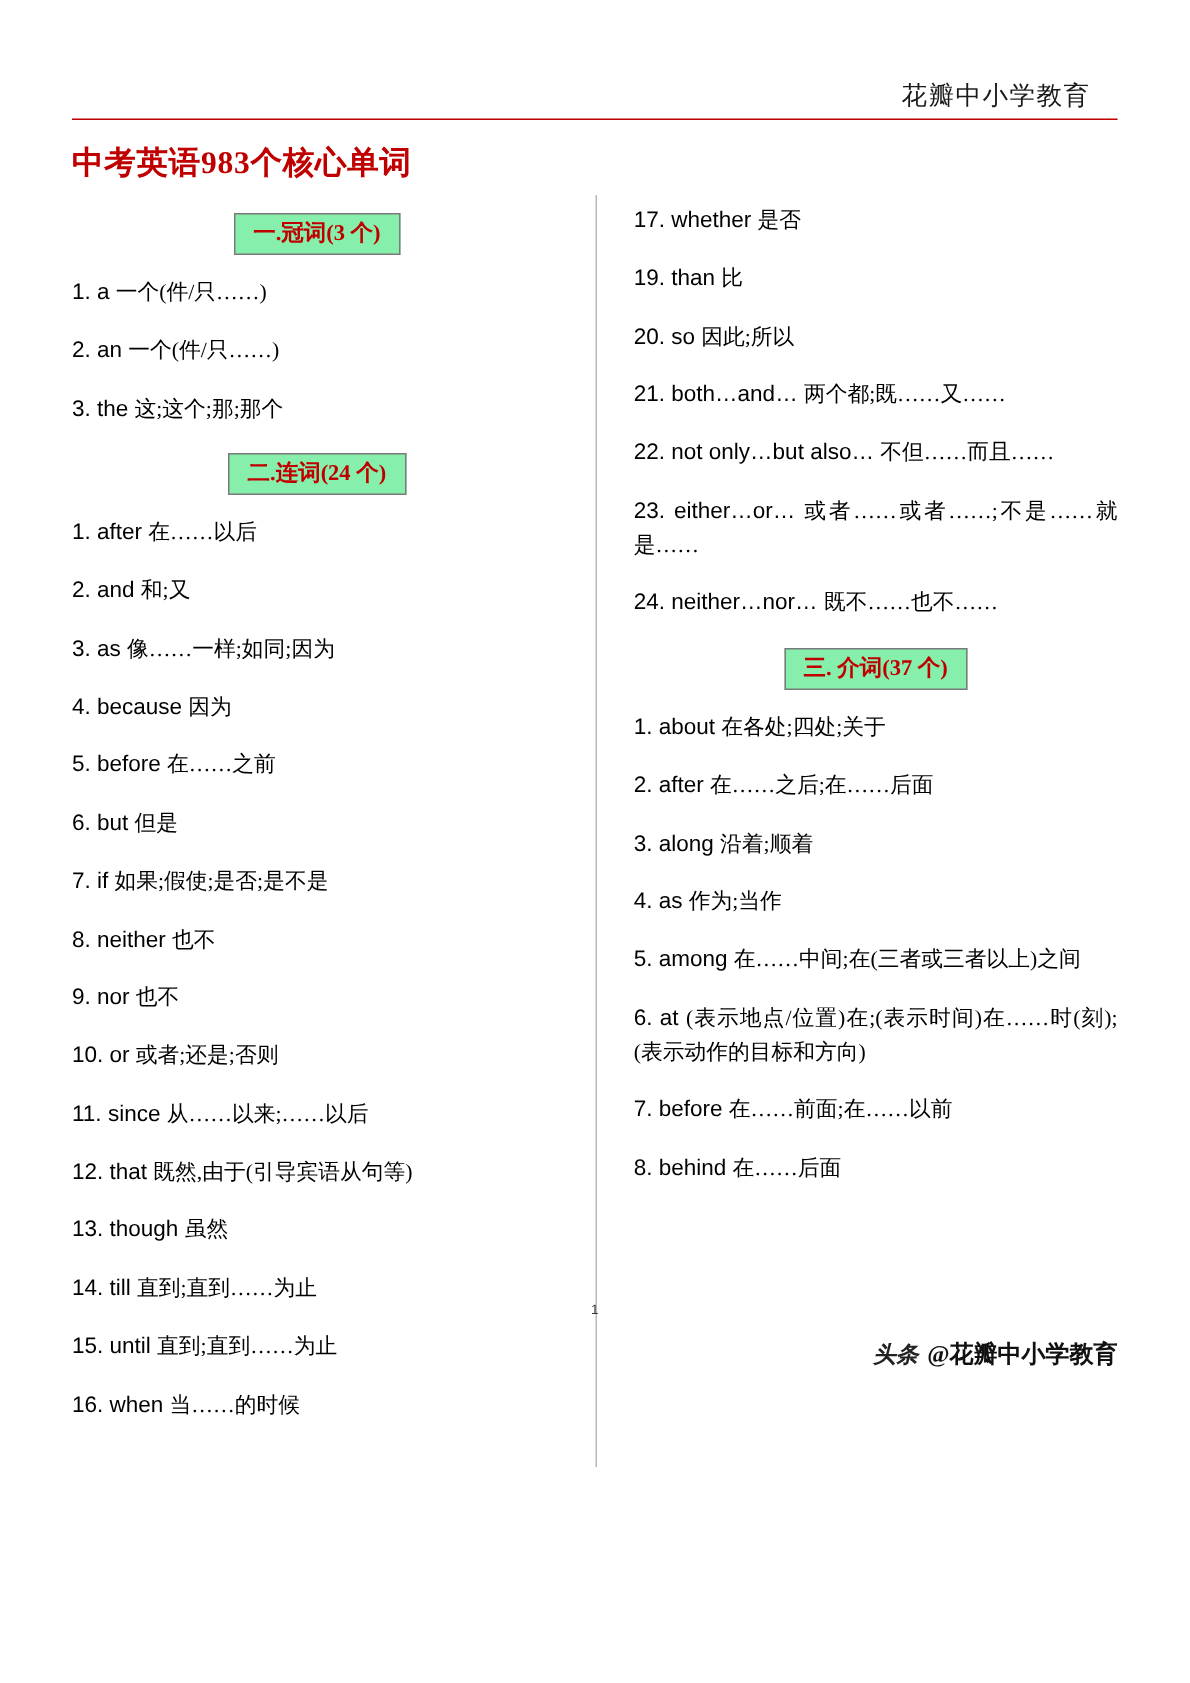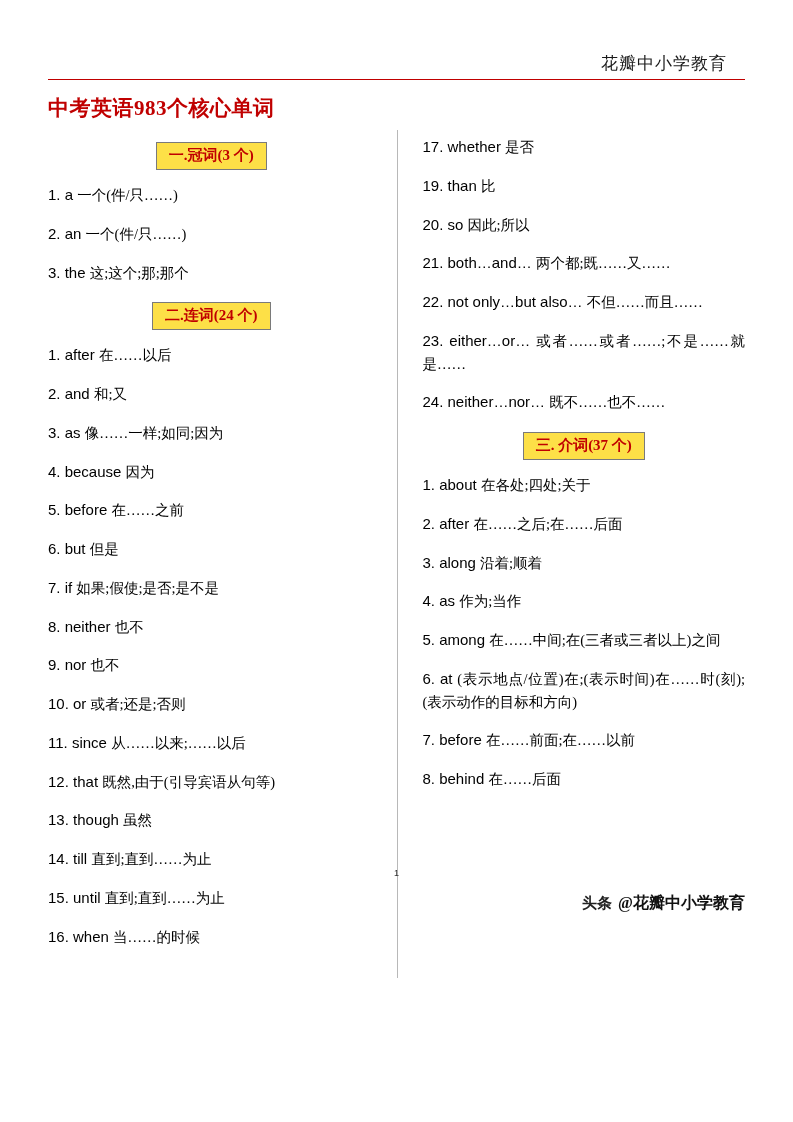--- a/index.html
+++ b/index.html
@@ -67,21 +67,21 @@
     border-left: 1px solid #b8b8b8;
   }
   
   .sec-head {
     text-align: center;
     margin: 18px 0 14px 0;
   }
   .sec-head .box {
     display: inline-block;
     border: 1px solid #7a7a7a;
-    background: #fde047;
+    background: #86efac;
     padding: 3px 12px 4px 12px;
     font-family: "Liberation Serif", serif;
     font-weight: bold;
     font-size: 15px;
     color: #c00000;
   }
   .sec-head.first { margin-top: 6px; }
   
   .entry {
     font-size: 15px;
@@ -115,20 +115,21 @@
     bottom: 22px;
     display: flex;
     align-items: center;
     gap: 6px;
   }
   .tt-logo {
     font-family: "Liberation Serif", serif;
     font-size: 15px;
     color: #222;
     font-weight: bold;
+    font-style: italic;
   }
   .tt-name {
     font-family: "Liberation Serif", serif;
     font-size: 16px;
     font-weight: bold;
     color: #111;
   }
 </style>
 </head>
 <body>

